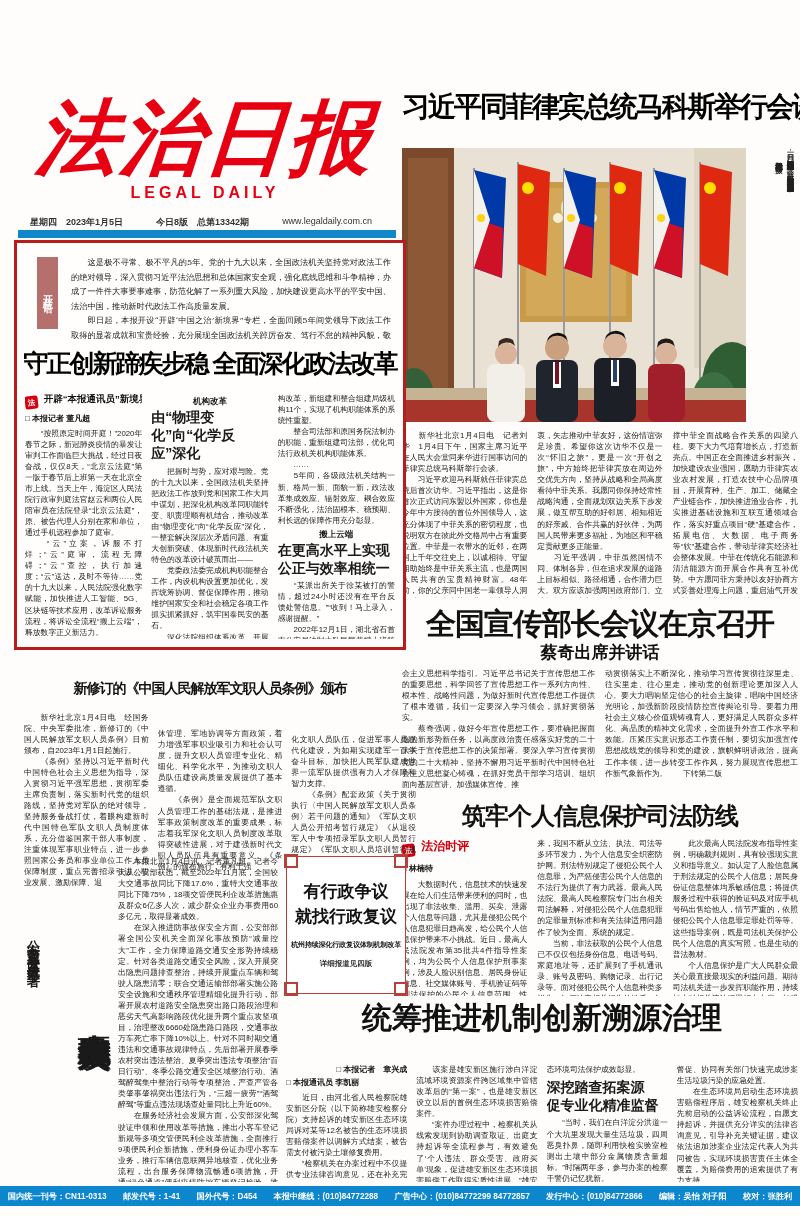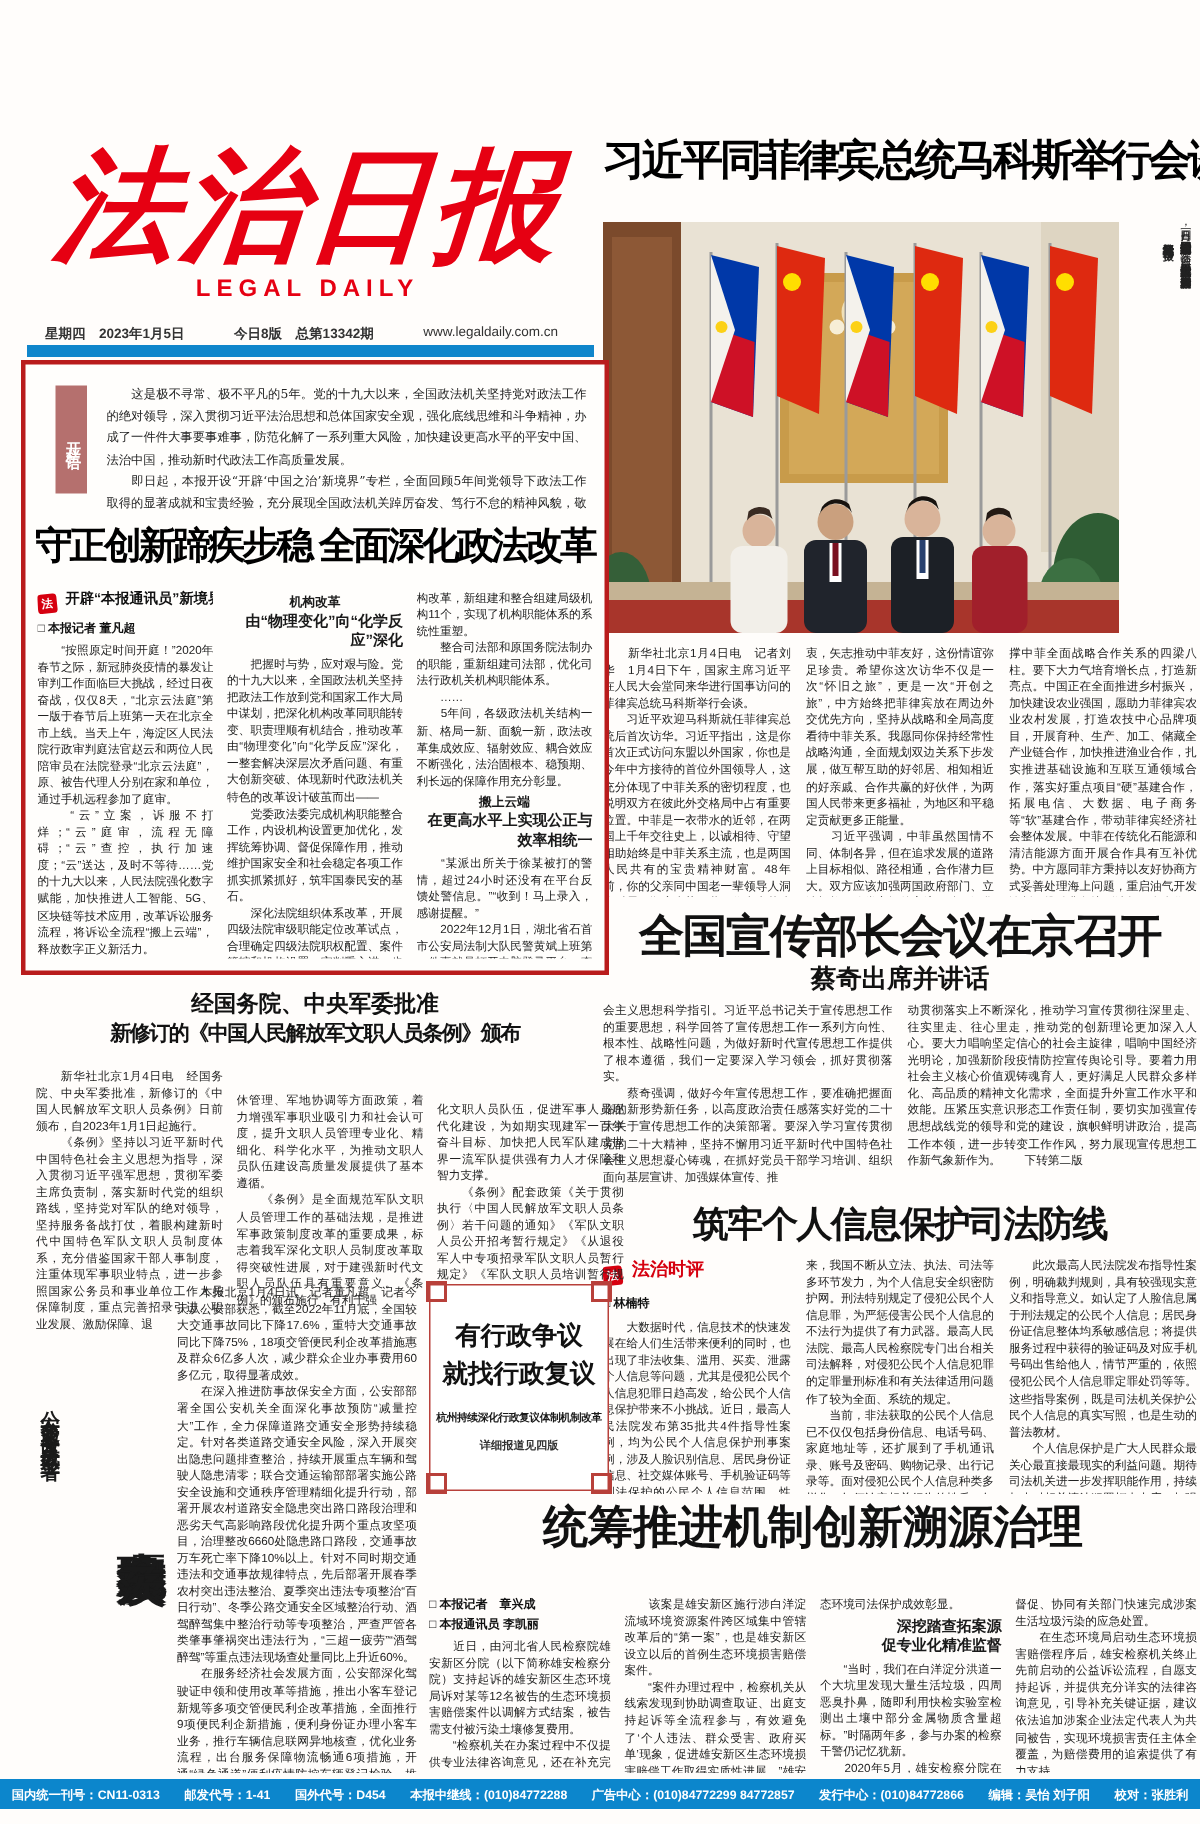--- a/index.html
+++ b/index.html
@@ -27,21 +27,21 @@
            font-size:10px; font-weight:bold; letter-spacing:4px; display:flex; align-items:center; justify-content:center; }
   .intro { font-family:"DejaVu Serif", serif; font-size:8.2px; line-height:1.78; text-align:justify;
            white-space:pre-line; color:#222; }
   .logo-ico { display:inline-flex; width:13px; height:13px; background:#d6000f; border-radius:2.5px;
               color:#fff; font-size:7.5px; font-weight:bold; align-items:center; justify-content:center;
               margin-right:3px; vertical-align:-2px; transform:rotate(-6deg); }
   .col-label { font-size:9.5px; font-weight:bold; color:#111; white-space:nowrap; margin-bottom:4px; }
   .col-label.red { color:#d6000f; font-size:12px; }
   .byline { font-size:8px; font-weight:bold; color:#111; margin-bottom:4px; }
   .subhead-k { font-size:8.5px; font-weight:bold; text-align:center; margin-top:3px; }
-  .subhead-t { font-size:10px; font-weight:bold; text-align:right; margin-bottom:3px; line-height:1.3; }
+  .subhead-t { font-size:14px; font-weight:bold; text-align:left; margin-bottom:3px; line-height:1.3; }
   
   .vert { writing-mode:vertical-rl; }
   
   .fybox { border:1px solid #b8403a; position:relative; background:#fff; }
   .fybox .corner { position:absolute; width:14px; height:14px; border:2.5px solid #b8403a; }
   .c-tl { top:-3px; left:-3px; border-right:none; border-bottom:none; }
   .c-tr { top:-3px; right:-3px; border-left:none; border-bottom:none; }
   .c-bl { bottom:-3px; left:-3px; border-right:none; border-top:none; }
   .c-br { bottom:-3px; right:-3px; border-left:none; border-top:none; }
   .fy-title { font-family:"DejaVu Serif", serif; font-weight:bold; font-size:17px; text-align:center;
@@ -216,21 +216,20 @@
 　　5年间，各级政法机关结构一新、格局一新、面貌一新，政法改革集成效应、辐射效应、耦合效应不断强化，法治固根本、稳预期、利长远的保障作用充分彰显。</div>
         <div class="subhead-k">搬上云端</div>
         <div class="subhead-t">在更高水平上实现公正与效率相统一</div>
         <div class="bt">　　“某派出所关于徐某被打的警情，超过24小时还没有在平台反馈处警信息。”“收到！马上录入，感谢提醒。”
 　　2022年12月1日，湖北省石首市公安局法制大队民警黄斌上班第一件事就是打开电脑登录平台，查看全市各派出所前一天的接处警，发现异常后立即通报。
 　　针对有警不处、有案不立、立而不侦、久挂不决等执法顽疾，湖北省公安厅在全警推行扣好执法“第一粒扣子”，建章立制推动依法受立案、快速侦破案，从源头把好规范执法“第一道防线”。　　下转第二版</div>
       </div>
     </div>
   </div>
 
-  <div class="abs hl-serif" style="left:14px; top:660px; width:392px; font-size:15px;">经国务院、中央军委批准</div>
   <div class="abs hl-serif" style="left:14px; top:680px; width:392px; font-size:14px; letter-spacing:-1px;">新修订的《中国人民解放军文职人员条例》颁布</div>
   <div class="abs cols" style="left:24px; top:712px; width:392px; height:176px; gap:9px;align-items:center;">
     <div class="col bt">　　新华社北京1月4日电　经国务院、中央军委批准，新修订的《中国人民解放军文职人员条例》日前颁布，自2023年1月1日起施行。
 　　《条例》坚持以习近平新时代中国特色社会主义思想为指导，深入贯彻习近平强军思想，贯彻军委主席负责制，落实新时代党的组织路线，坚持党对军队的绝对领导，坚持服务备战打仗，着眼构建新时代中国特色军队文职人员制度体系，充分借鉴国家干部人事制度，注重体现军事职业特点，进一步参照国家公务员和事业单位工作人员保障制度，重点完善招录引进、职业发展、激励保障、退</div>
     <div class="col bt">休管理、军地协调等方面政策，着力增强军事职业吸引力和社会认可度，提升文职人员管理专业化、精细化、科学化水平，为推动文职人员队伍建设高质量发展提供了基本遵循。
 　　《条例》是全面规范军队文职人员管理工作的基础法规，是推进军事政策制度改革的重要成果，标志着我军深化文职人员制度改革取得突破性进展，对于建强新时代文职人员队伍具有重要意义。《条例》的颁布施行，有利于强</div>
     <div class="col bt">化文职人员队伍，促进军事人员现代化建设，为如期实现建军一百年奋斗目标、加快把人民军队建成世界一流军队提供强有力人才保障和智力支撑。
 　　《条例》配套政策《关于贯彻执行〈中国人民解放军文职人员条例〉若干问题的通知》《军队文职人员公开招考暂行规定》《从退役军人中专项招录军队文职人员暂行规定》《军队文职人员培训暂行规定》同步印发施行。</div>
   </div>
 
@@ -248,21 +247,21 @@
     <div class="corner c-br"></div>
     <div class="fy-title" style="margin-top:22px;">有行政争议</div>
     <div class="fy-title">就找行政复议</div>
     <div class="center" style="font-size:7.2px; font-weight:bold; margin-top:12px; letter-spacing:-0.3px;">杭州持续深化行政复议体制机制改革</div>
     <div class="center" style="font-size:7.5px; font-weight:bold; margin-top:9px; color:#333;">详细报道见四版</div>
   </div>
 
   <div class="abs hl-serif" style="left:286px; top:998px; width:512px; font-size:30px; letter-spacing:0px;">统筹推进机制创新溯源治理</div>
   <div class="abs cols" style="left:286px; top:1064px; width:512px; height:118px; gap:9px;">
     <div class="col">
-      <div class="byline" style="margin-bottom:2px;">□ 本报记者　章兴成</div>
+      <div class="byline" style="margin-bottom:2px;text-align:right;">□ 本报记者　章兴成</div>
       <div class="byline">□ 本报通讯员 李凯丽</div>
       <div class="bt">　　近日，由河北省人民检察院雄安新区分院（以下简称雄安检察分院）支持起诉的雄安新区生态环境局诉对某等12名被告的生态环境损害赔偿案件以调解方式结案，被告需支付被污染土壤修复费用。
 　　“检察机关在办案过程中不仅提供专业法律咨询意见，还在补充完善证据中发挥了关键作用，为支持赔偿起诉提供了强大支撑。”拿到民事调解书，雄安新区生态环境局相关负责人不由为检察机关生态环境司法保护工作点赞。</div>
     </div>
     <div class="col bt">　　该案是雄安新区施行涉白洋淀流域环境资源案件跨区域集中管辖改革后的“第一案”，也是雄安新区设立以后的首例生态环境损害赔偿案件。
 　　“案件办理过程中，检察机关从线索发现到协助调查取证、出庭支持起诉等全流程参与，有效避免了‘个人违法、群众受害、政府买单’现象，促进雄安新区生态环境损害赔偿工作取得实质性进展。”雄安检察分院党组书记、检察长纪志明告诉《法治日报》记者，该案也是雄安检察机关一体推进“专业化监督＋恢复性司法＋社会化治理”生态检察模式的缩影。雄安检察分院成立4年来，充分发挥司法能动性，统筹推进机制创新、溯源治理，生</div>
     <div class="col">
       <div class="bt">态环境司法保护成效彰显。</div>
       <div class="subhead-t" style="margin-top:3px; margin-bottom:0;">深挖踏查拓案源</div>
       <div class="subhead-t">促专业化精准监督</div>

